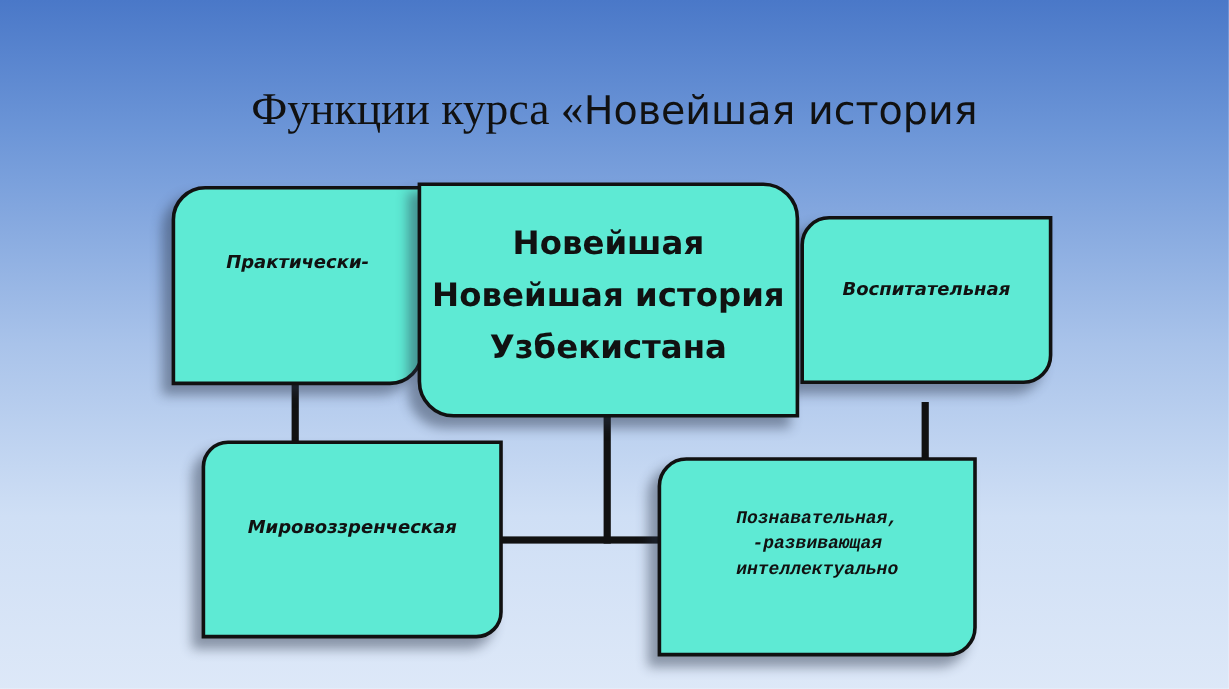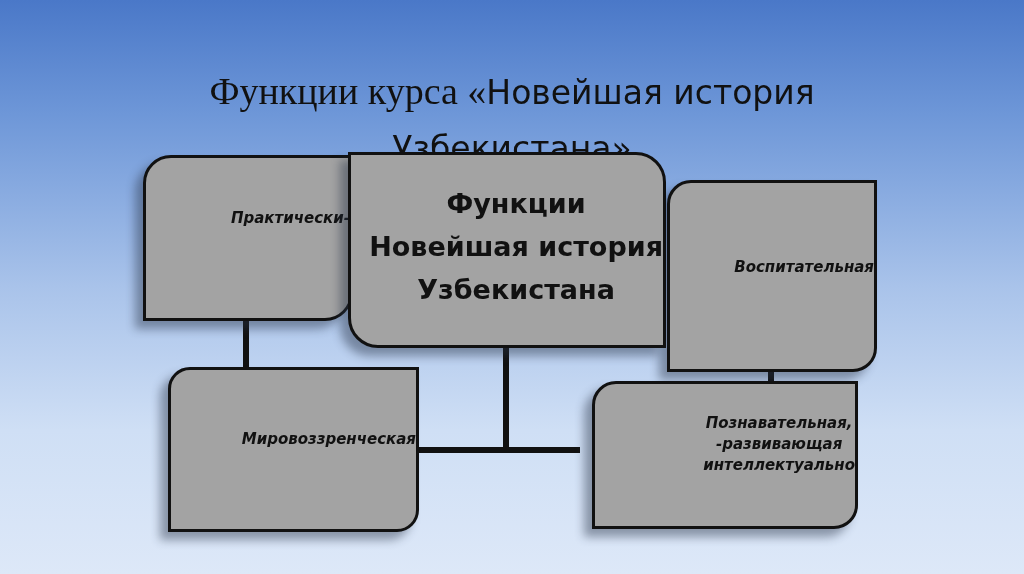--- a/index.html
+++ b/index.html
@@ -8,67 +8,66 @@
     background: linear-gradient(to bottom, #4a78c8 0%, #6e97d8 20%, #a9c3ea 50%, #cfdff5 75%, #dde8f8 100%);
     font-family: "DejaVu Sans", sans-serif;
   }
   .title {
     position:absolute; left:0; top:38px; width:1024px; text-align:center;
     color:#111; line-height:50px;margin-top:28px;
   }
   .title .serif { font-family: "Liberation Serif", "DejaVu Serif", serif; font-size:38px; }
   .title .sans { font-family: "DejaVu Sans", sans-serif; font-size:33px; }
   .box {
-    position:absolute; background:#a3a3a3; border:3px solid #111; box-sizing:border-box;
-    display:flex; align-items:center; justify-content:flex-end; text-align:center;
+    position:absolute; background:#5eead4; border:3px solid #111; box-sizing:border-box;
+    display:flex; align-items:center; justify-content:center; text-align:center;
     box-shadow: -8px 8px 10px rgba(40,50,70,0.45);
     color:#111;
   }
   .small { font-style:italic; font-weight:bold; font-size:15px; line-height:21px; }
   .center-txt { font-weight:bold; font-size:27px; line-height:43px; }
   .line { position:absolute; background:#111; }
 </style>
 </head>
 <body>
 
 <div class="title">
   <div><span class="serif">Функции курса «</span><span class="sans">Новейшая история</span></div>
-  <div><span class="sans">Узбекистана»</span></div>
 </div>
 
 <div class="line" style="left:243px; top:318px; width:6px; height:52px;"></div>
 <div class="line" style="left:503px; top:345px; width:6px; height:108px;"></div>
 <div class="line" style="left:416px; top:447px; width:164px; height:6px;"></div>
 <div class="line" style="left:768px; top:335px; width:6px; height:48px;"></div>
 
 <div class="box" style="left:143px; top:155px; width:210px; height:166px; border-radius:28px 0 28px 0;">
   <div class="small" style="margin-top:-40px;">
     <div>Практически-</div>
   </div>
 </div>
 
-<div class="box" style="left:667px; top:180px; width:210px; height:192px; border-radius:24px 0 24px 0;">
+<div class="box" style="left:667px; top:180px; width:210px; height:140px; border-radius:24px 0 24px 0;">
   <div class="small" style="margin-top:-18px;">
     <div>Воспитательная</div>
   </div>
 </div>
 
 <div class="box" style="left:348px; top:152px; width:318px; height:196px; border-radius:0 30px 0 30px; z-index:2;">
   <div class="center-txt" style="margin-top:-8px;">
-    <div>Функции</div>
+    <div>Новейшая</div>
     <div>Новейшая история</div>
     <div>Узбекистана</div>
   </div>
 </div>
 
 <div class="box" style="left:168px; top:367px; width:251px; height:165px; border-radius:22px 0 22px 0;">
   <div class="small" style="margin-top:-20px;">
     <div>Мировоззренческая</div>
   </div>
 </div>
 
-<div class="box" style="left:592px; top:381px; width:266px; height:148px; border-radius:24px 0 24px 0;">
+<div class="box" style="left:548px; top:381px; width:266px; height:166px; border-radius:24px 0 24px 0;font-family:Liberation Mono, monospace;">
   <div class="small" style="margin-top:-22px;">
     <div>Познавательная,</div>
     <div>-развивающая</div>
     <div>интеллектуально</div>
   </div>
 </div>
 
 </body></html>

